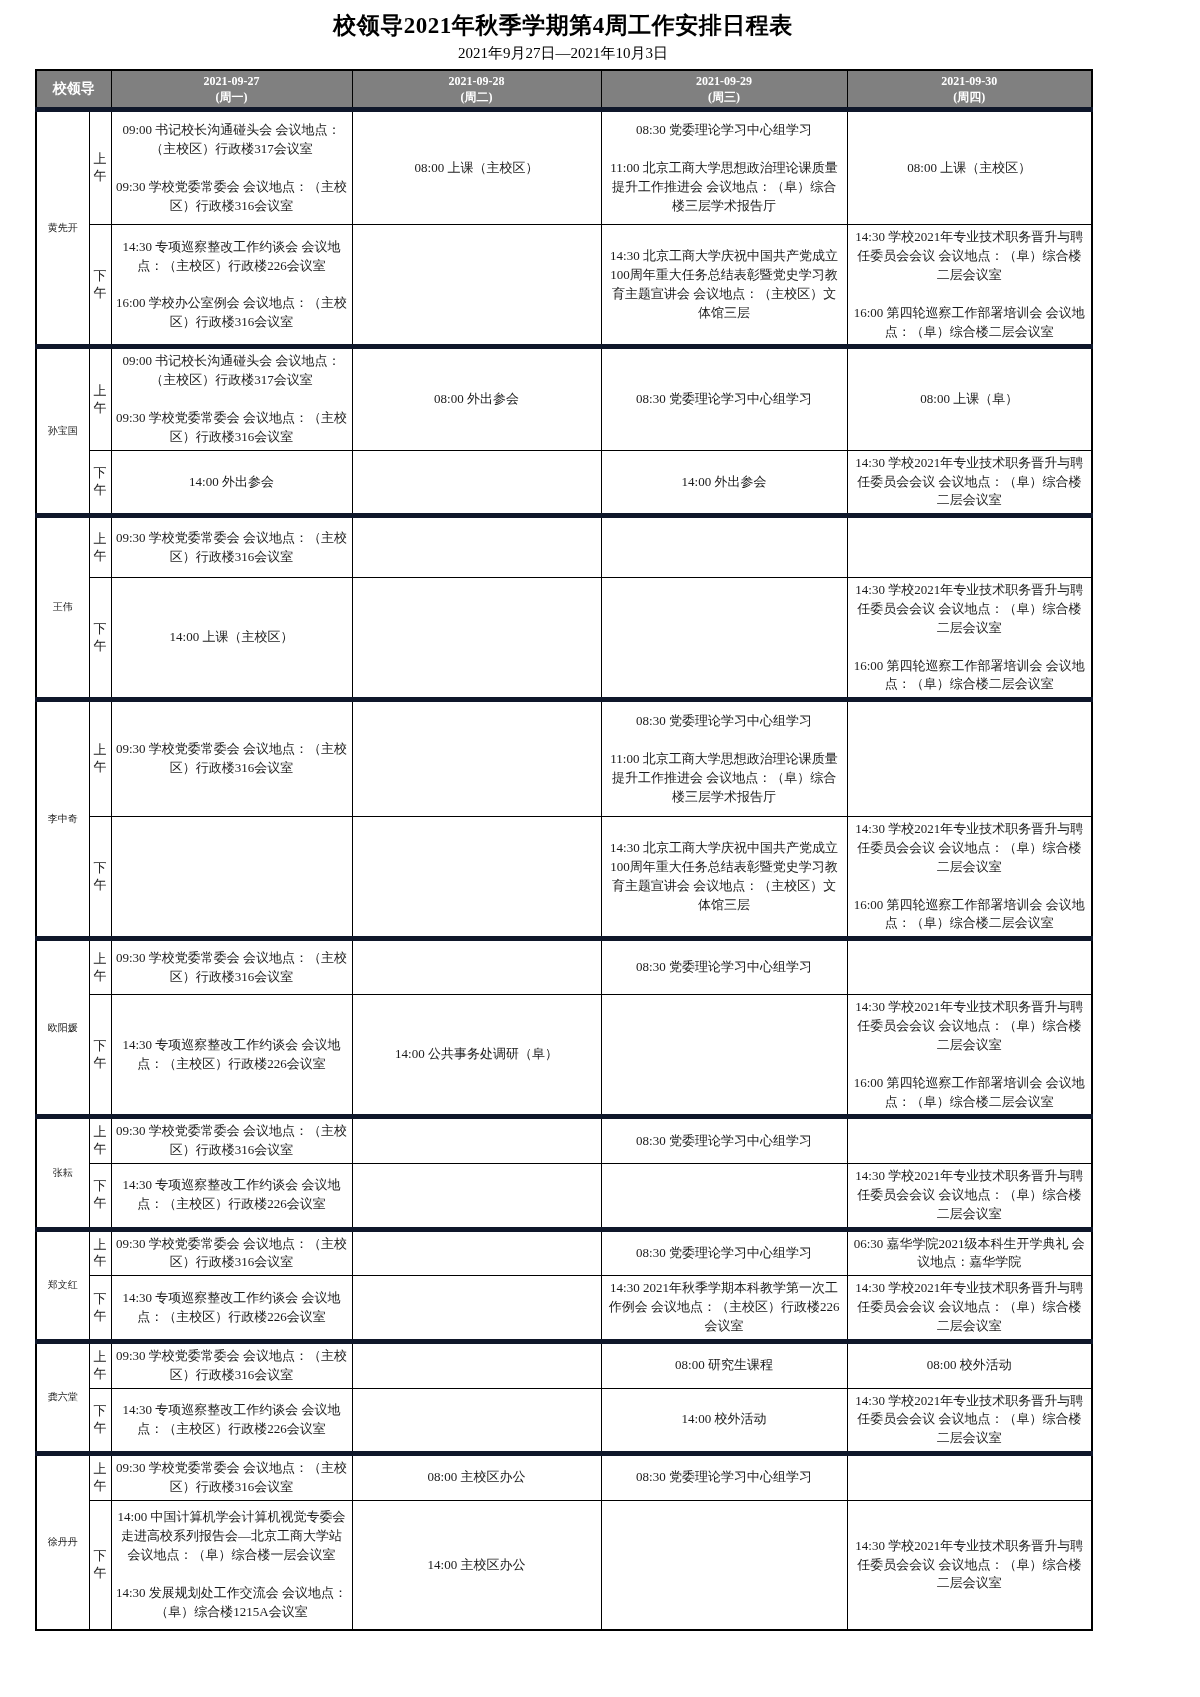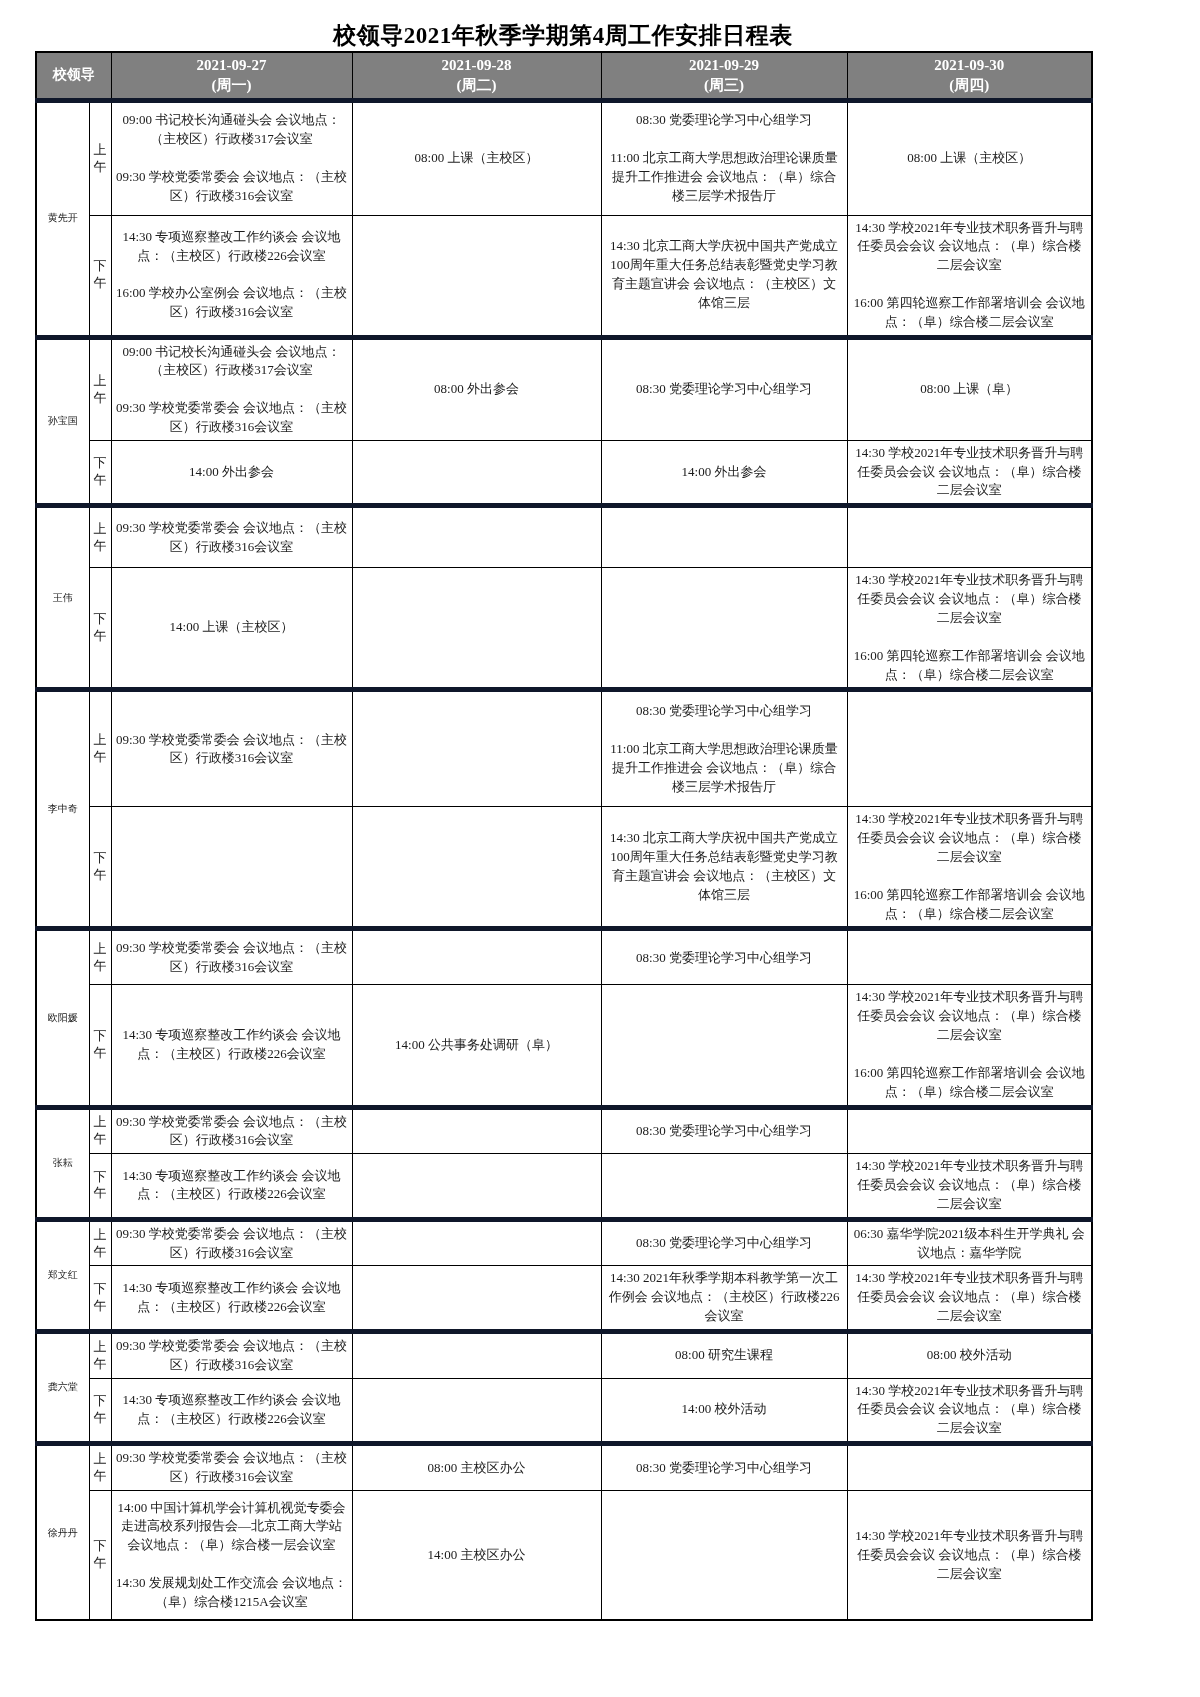--- a/index.html
+++ b/index.html
@@ -3,21 +3,21 @@
 <meta charset="utf-8">
 <style>
   * { margin: 0; padding: 0; box-sizing: border-box; }
   html, body { background: #ffffff; }
   body {
     width: 1200px; height: 1697px;
     font-family: "Liberation Serif", "DejaVu Serif", serif;
     color: #1a1a1a;
     position: relative;
   }
-  .sheet { width: 1056px; margin-left: 35px; padding-top: 20px; }
+  .sheet { width: 1056px; margin-left: 35px; padding-top: 10px; }
   .doc-title {
     text-align: center; font-size: 23px; font-weight: bold;
     letter-spacing: 0.5px; color: #000;
   }
   .doc-subtitle {
     text-align: center; font-size: 15px; color: #000; margin-top: 3px; margin-bottom: 6px;
   }
   table.schedule {
     width: 1056px; border-collapse: collapse; table-layout: fixed;
     border: 2px solid #000;
@@ -27,21 +27,21 @@
     vertical-align: middle;
     text-align: center;
     font-size: 13px;
     line-height: 1.45;
     padding: 3px 4px;
     white-space: pre-line;
     overflow: hidden;
   }
   thead td {
     background: #808080; color: #ffffff;
-    font-size: 15px; border-bottom: 2px solid #000;
+    font-size: 12px; border-bottom: 2px solid #000;
     line-height: 1.35; padding: 2px;
   }
   td.corner { font-size: 14px; }
   td.name-cell { font-size: 10px; padding: 2px 1px; }
   td.ampm { padding: 2px 1px; word-break: break-all; line-height: 1.3; }
   tr.leader-start td { border-top: 5px solid #0f172a; font-family: Liberation Serif, serif; }
   
   tr.rh30  { height: 30px; font-weight: bold; }
   tr.rh44  { height: 44px; }
   tr.rh46  { height: 46px; }
@@ -55,20 +55,21 @@
   tr.rh115 { height: 115px; }
   tr.rh117 { height: 117px; }
   tr.rh118 { height: 118px; }
   tr.rh130 { height: 130px; }
 </style>
 </head>
 <body>
 
 <div class="sheet">
   <div class="doc-title">校领导2021年秋季学期第4周工作安排日程表</div>
+  <div class="doc-subtitle">2021年9月27日—2021年10月3日</div>
 
   <table class="schedule">
     <colgroup>
       <col style="width:53px">
         <col style="width:22px">
       <col style="width:241px">
         <col style="width:249px">
       <col style="width:246px">
         <col style="width:245px">
     </colgroup>

